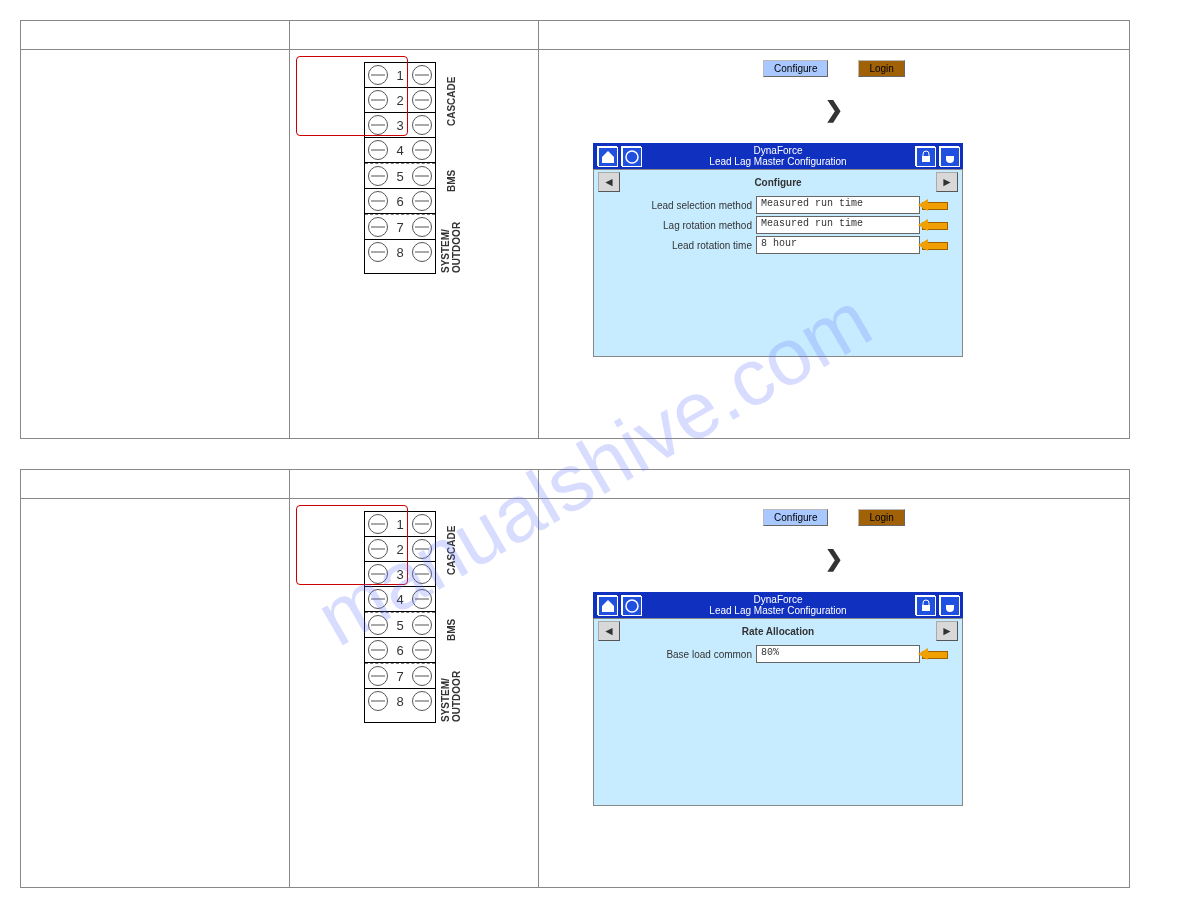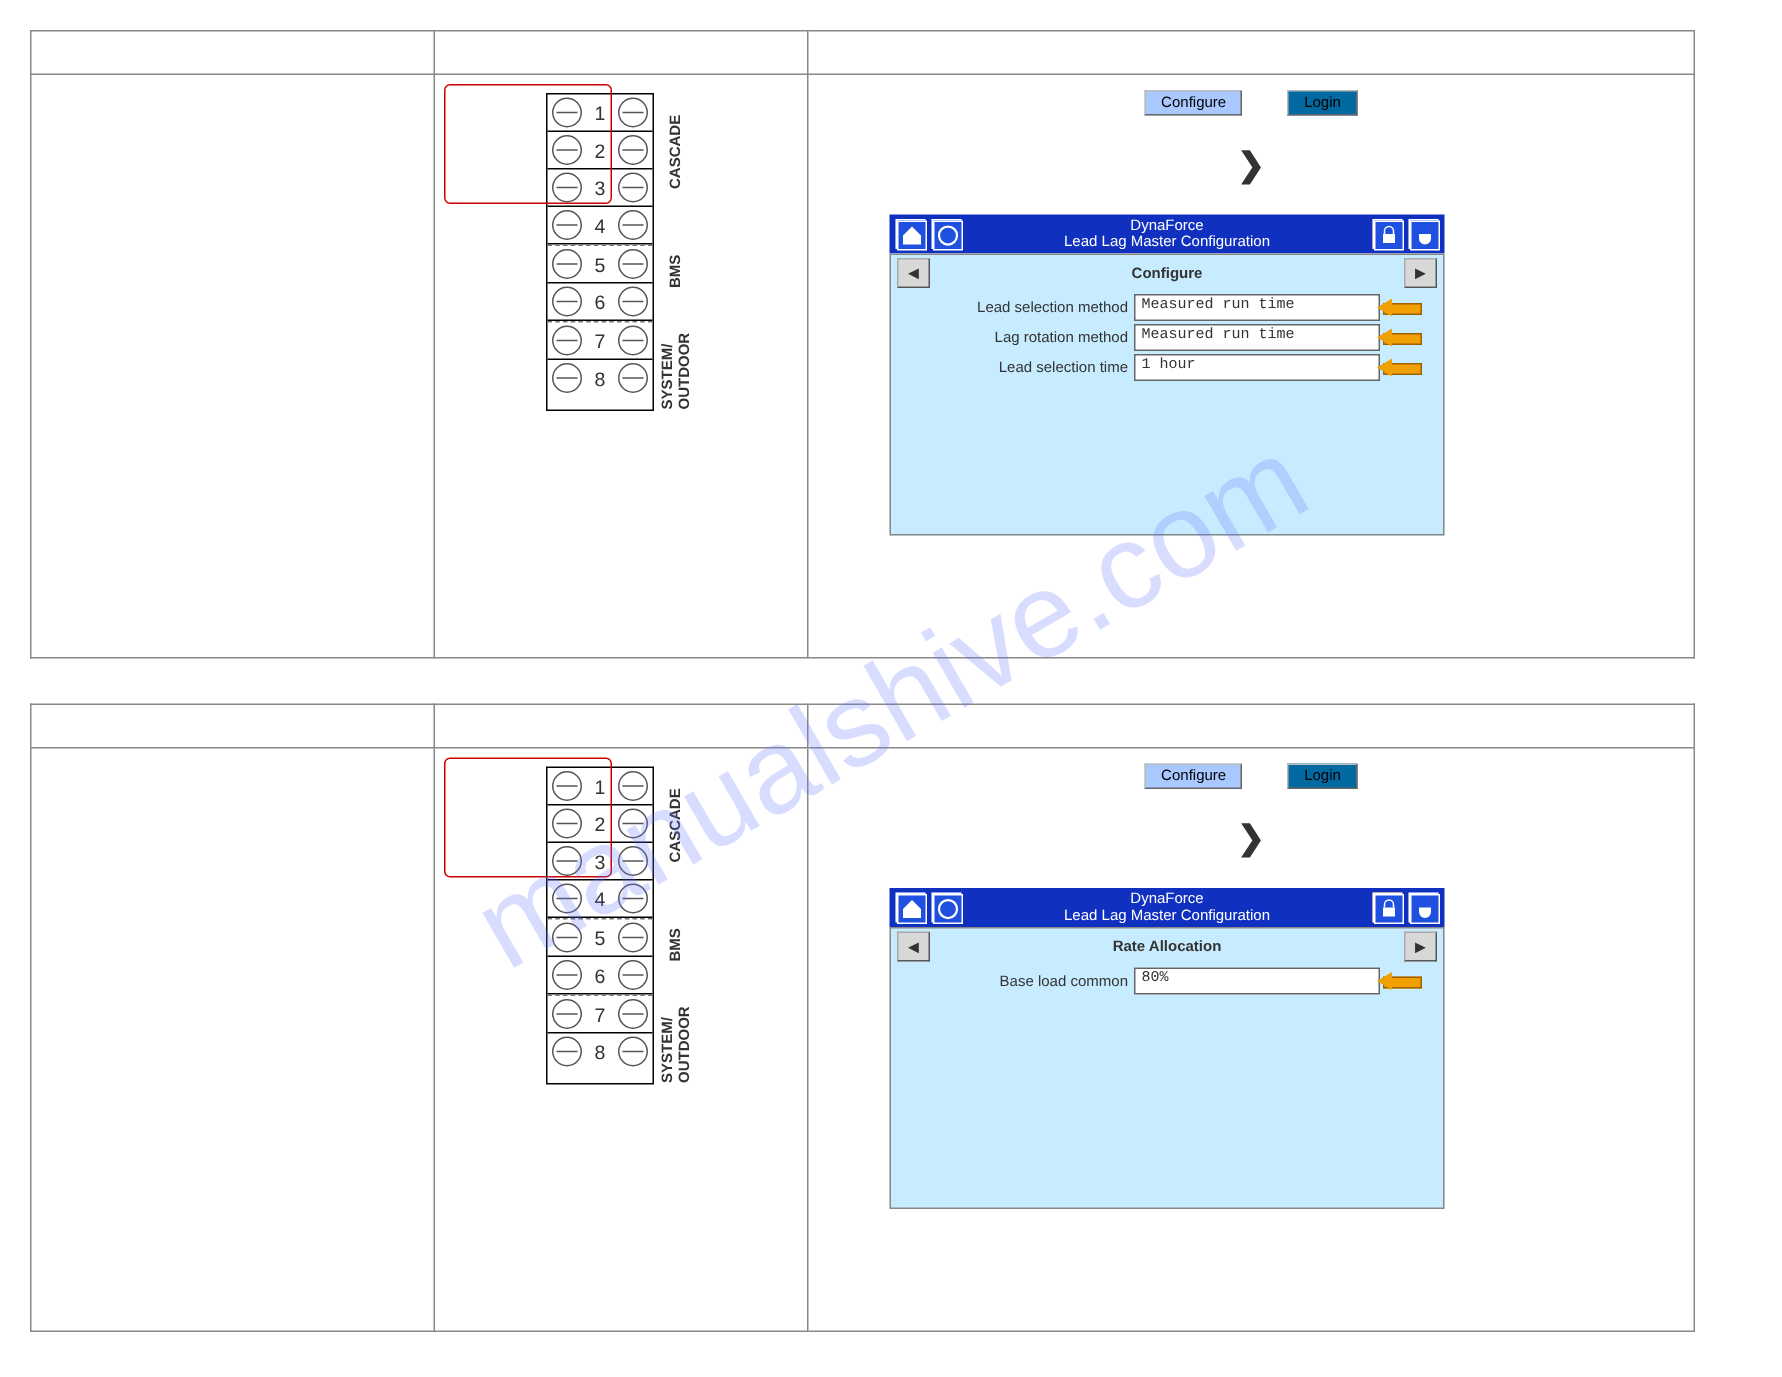--- a/index.html
+++ b/index.html
@@ -105,21 +105,21 @@
   .hmi-buttons {
     display: flex;
     gap: 30px;
     justify-content: center;
     margin: 6px 0 20px 0;
   }
   .btn3d {
     font-size: 10px;
     padding: 2px 10px;
     border: 1px outset #bbb;
-    background: #0369a1;
+    background: #a16207;
     cursor: pointer;
   }
   .btn3d.blue { background: #a9c8ff; }
   .chevron {
     font-size: 22px;
     font-weight: bold;
     text-align: center;
     margin: 10px 0 20px 0;
   }
   .hmi {
@@ -312,22 +312,22 @@
             <span class="field-label">Lead selection method</span>
             <span class="field-input">Measured run time</span>
             <span class="arrow-ind"></span>
           </div>
           <div class="field-row">
             <span class="field-label">Lag rotation method</span>
             <span class="field-input">Measured run time</span>
             <span class="arrow-ind"></span>
           </div>
           <div class="field-row">
-            <span class="field-label">Lead selection time</span>
-            <span class="field-input">1 hour</span>
+            <span class="field-label">Lead rotation time</span>
+            <span class="field-input">8 hour</span>
             <span class="arrow-ind"></span>
           </div>
         </div>
       </div>
     </td>
   </tr>
 </tbody>
   </table>
 
 <table class="outer">

